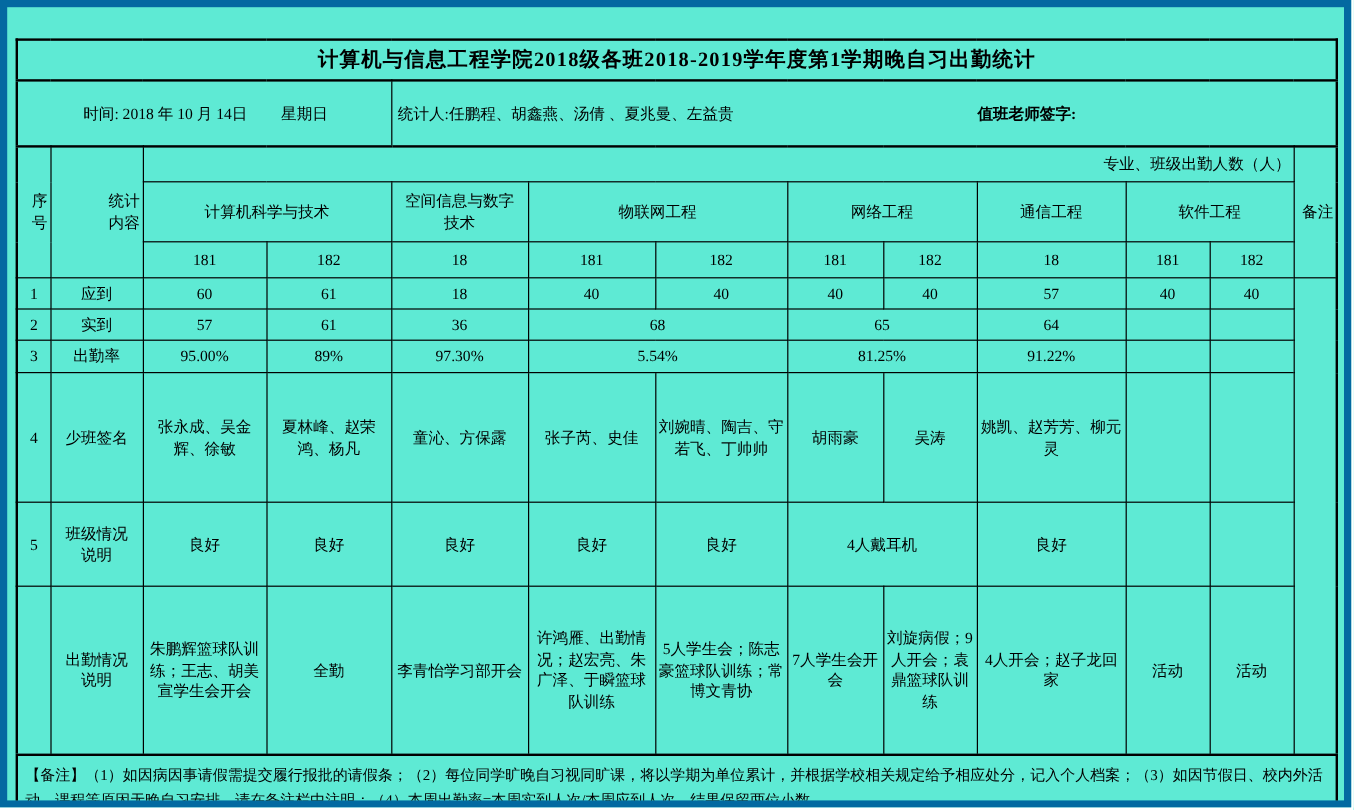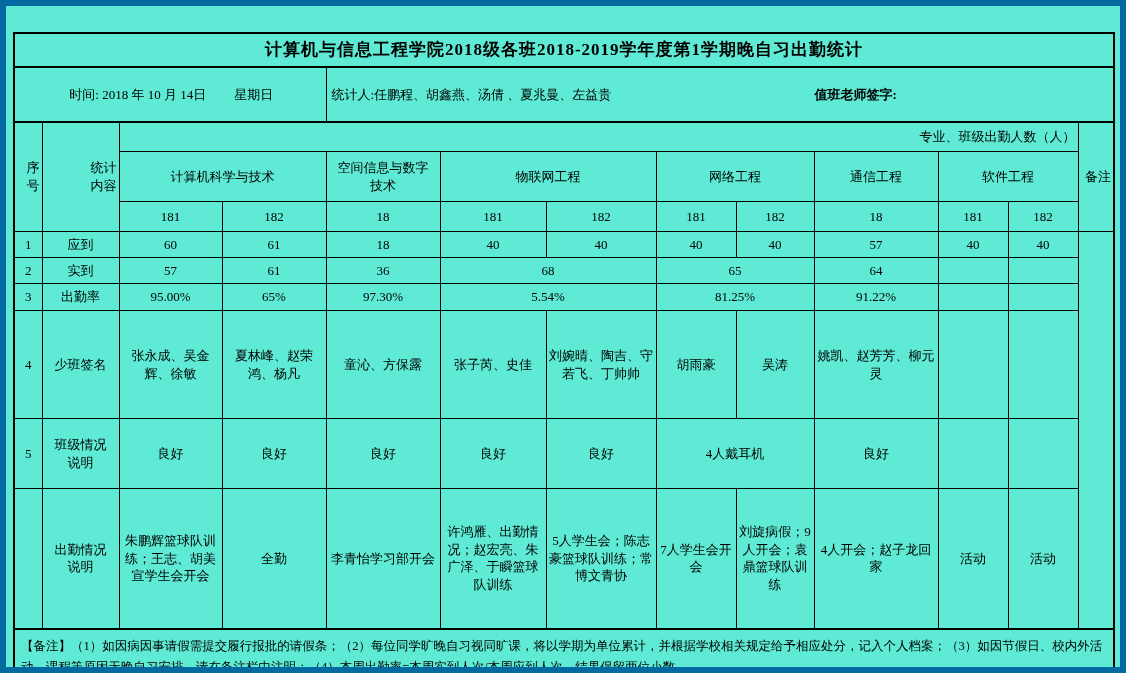--- a/index.html
+++ b/index.html
@@ -132,21 +132,21 @@
       <td colspan="2">65</td>
       <td>64</td>
       <td></td>
       <td></td>
     </tr>
 
     <tr class="r-rate">
       <td>3</td>
       <td>出勤率</td>
       <td>95.00%</td>
-      <td>65%</td>
+      <td>89%</td>
       <td>97.30%</td>
       <td colspan="2">5.54%</td>
       <td colspan="2">81.25%</td>
       <td>91.22%</td>
       <td></td>
       <td></td>
     </tr>
 
     <tr class="r-sign">
       <td>4</td>

